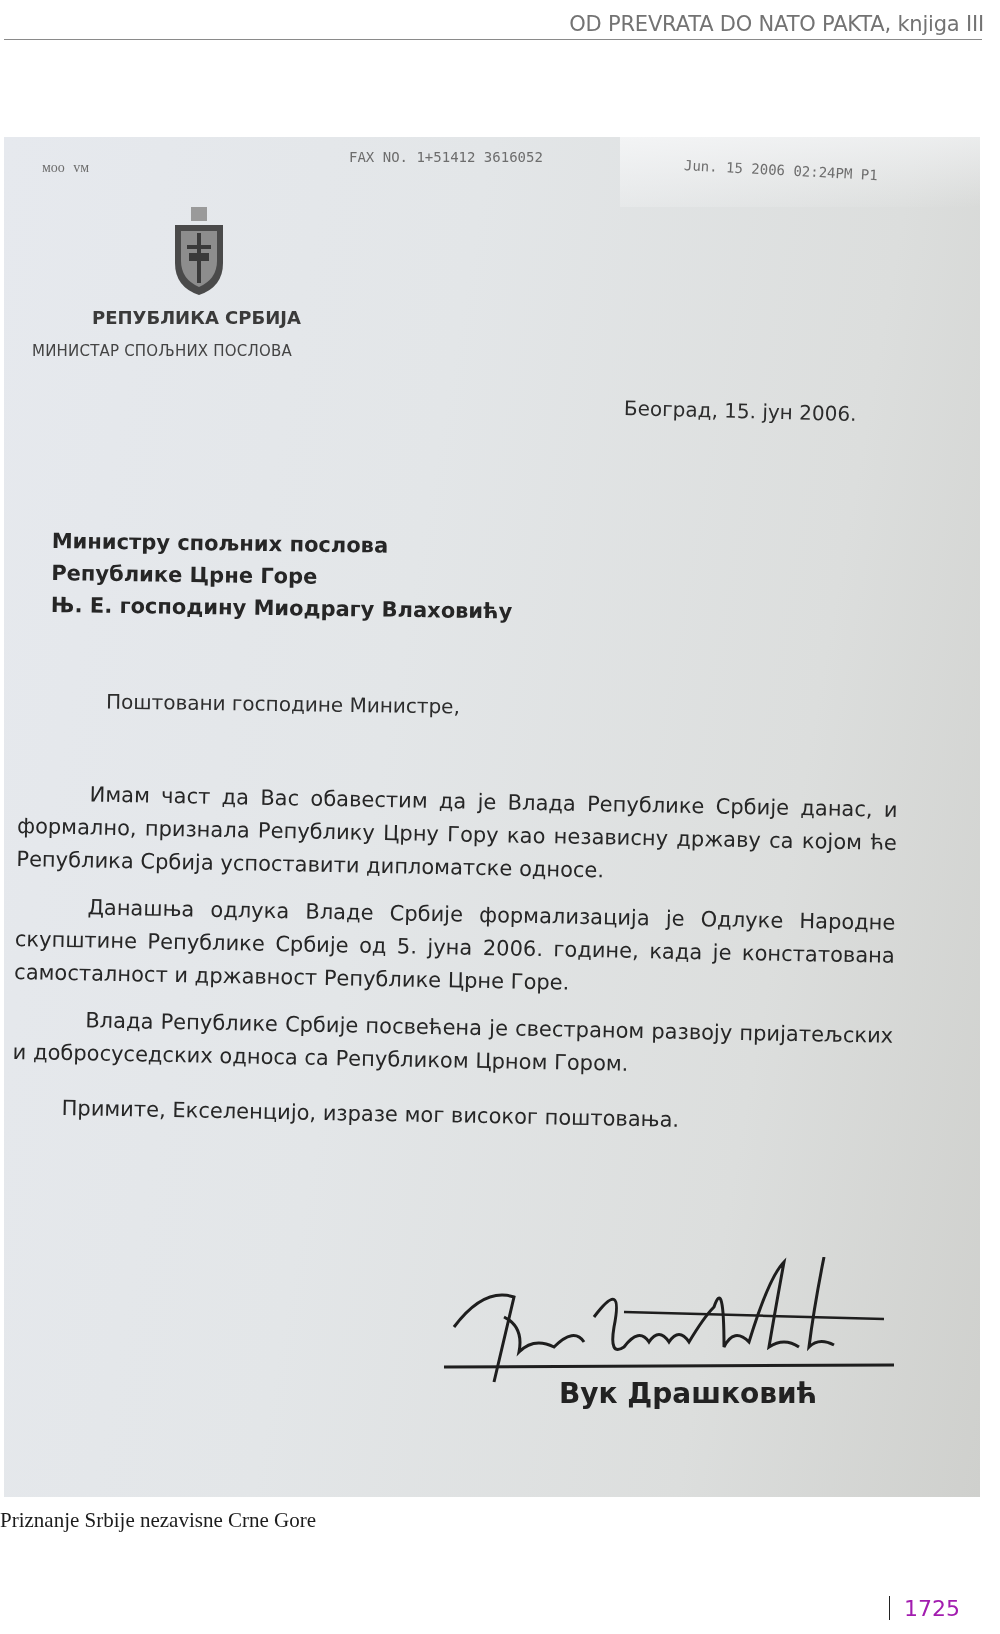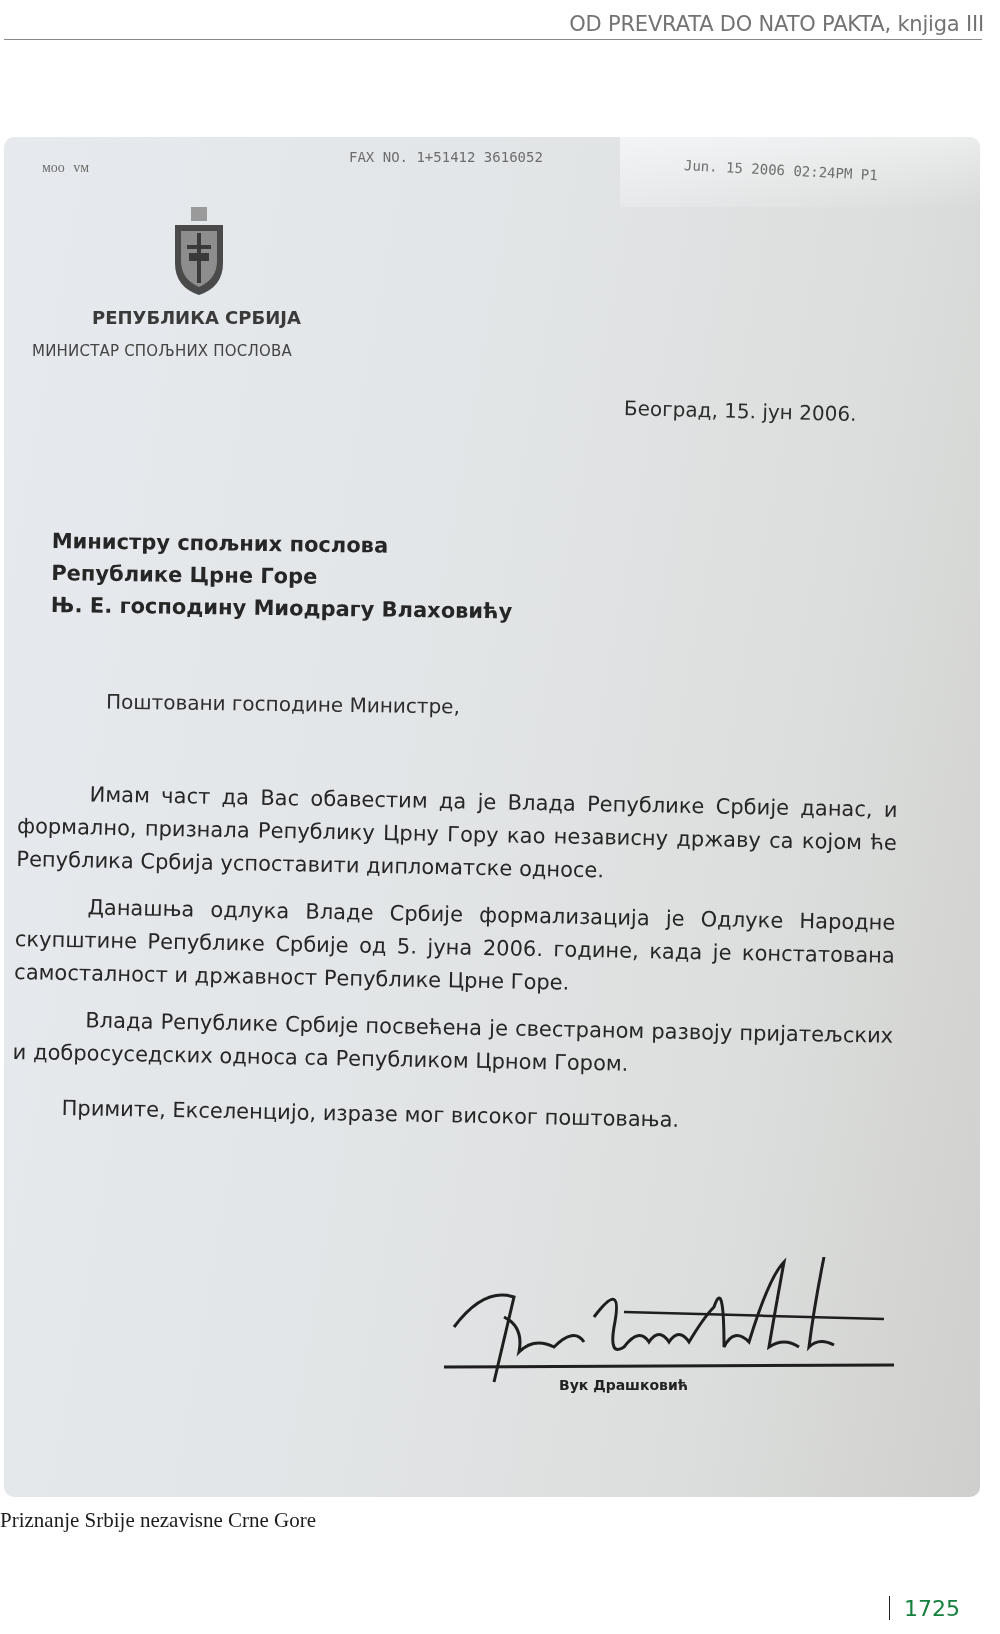--- a/index.html
+++ b/index.html
@@ -13,21 +13,20 @@
     letter-spacing: -0.2px;
     margin-top: 8px;
   }
   .head-rule {
     position: absolute; left: 4px; right: 18px; top: 39px; height: 1px; background: #8a8a8a;
   }
   .photo {
     position: absolute; left: 4px; top: 137px; width: 976px; height: 1360px;
     background: linear-gradient(100deg, #e6e9ee 0%, #e3e6e8 40%, #dcdedd 75%, #cfd0cd 100%);
     overflow: hidden;
-    border-radius: 10px;
   }
   .photo .fold {
     position: absolute; right: 0; top: 0; width: 360px; height: 70px;
     background: linear-gradient(175deg, #f3f4f5 0%, rgba(220,222,222,0) 100%);
   }
   .letter {
     position: absolute; inset: 0;
     color: #2a2a2a; filter: blur(0.6px);
   }
   .fax-line {
@@ -66,29 +65,29 @@
     font-family: "DejaVu Sans", sans-serif; font-size: 21px; line-height: 33px; color: #262626;
     text-align: justify; transform: rotate(1.1deg); transform-origin: left top;
   }
   .body-text p { margin: 0 0 14px 0; text-indent: 72px; }
   .body-text p.closing { margin-top: 22px; text-indent: 50px; }
   .signature {
     position: absolute; left: 420px; top: 1120px; width: 480px; height: 130px;
   }
   .signer {
     position: absolute; left: 555px; top: 1240px;
-    font-family: "DejaVu Sans", sans-serif; font-size: 14px; font-weight: bold; color: #222;
+    font-family: "DejaVu Sans", sans-serif; font-size: 28px; font-weight: bold; color: #222;
   }
   .caption {
     position: absolute; left: 0; right: 0; top: 1508px; 
     font-family: "Liberation Serif", serif; font-size: 21px; color: #1c1c1c;
   }
   .folio {
     position: absolute; right: 40px; top: 1596px;
-    font-family: "DejaVu Sans", sans-serif; font-size: 22px; color: #15803d;
+    font-family: "DejaVu Sans", sans-serif; font-size: 22px; color: #a21caf;
   }
   .folio .bar { display: inline-block; width: 1.5px; height: 24px; background: #222; margin-right: 14px; vertical-align: -4px; }
 </style>
 </head>
 <body>
 
 <div class="running-head">OD PREVRATA DO NATO PAKTA, knjiga III</div>
 <div class="head-rule"></div>
 
 <div class="photo">

